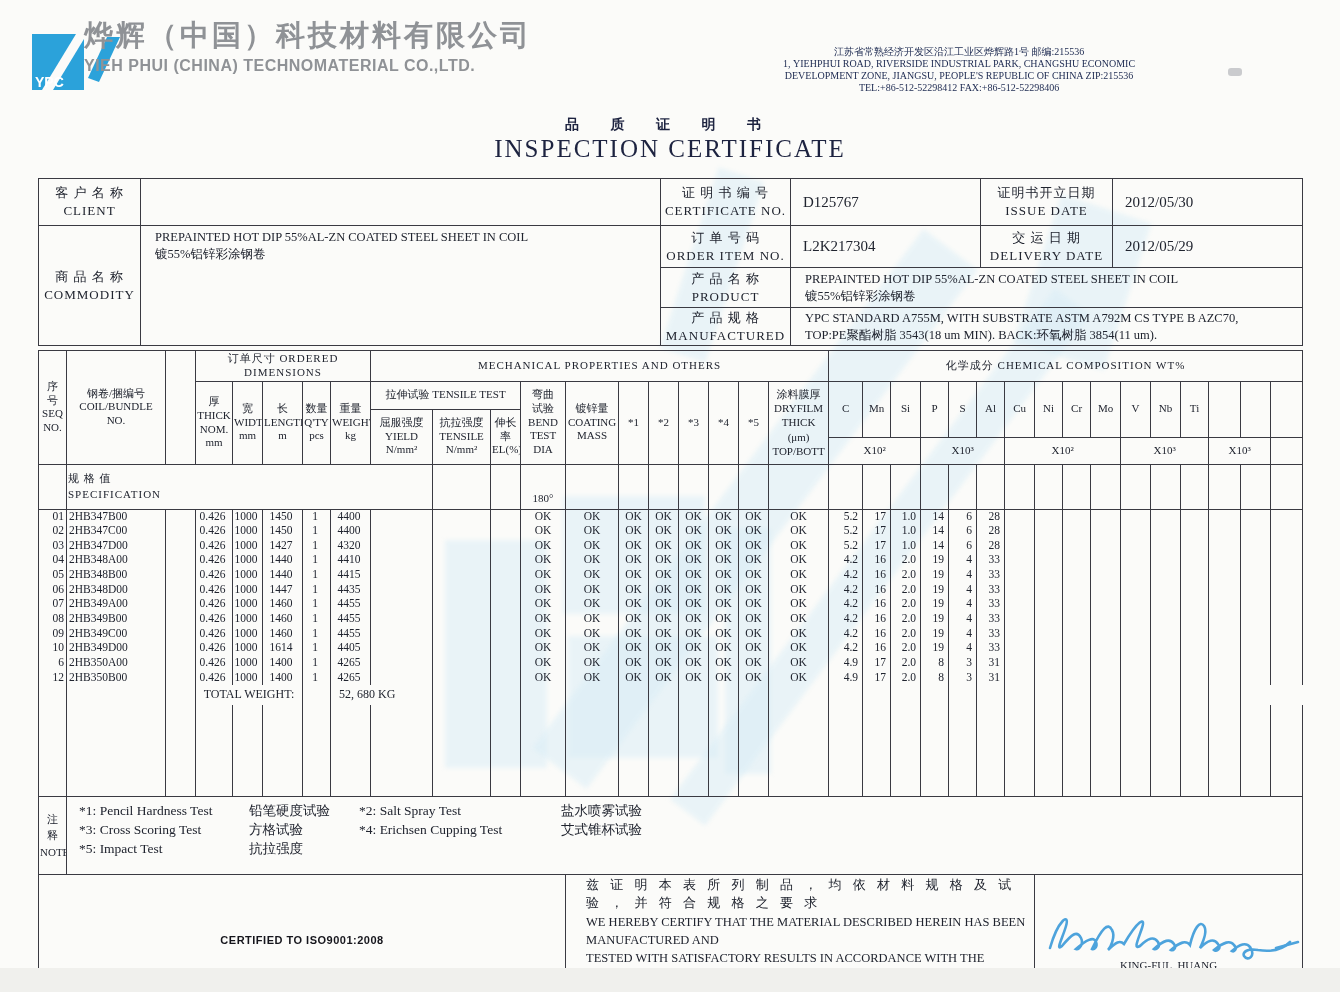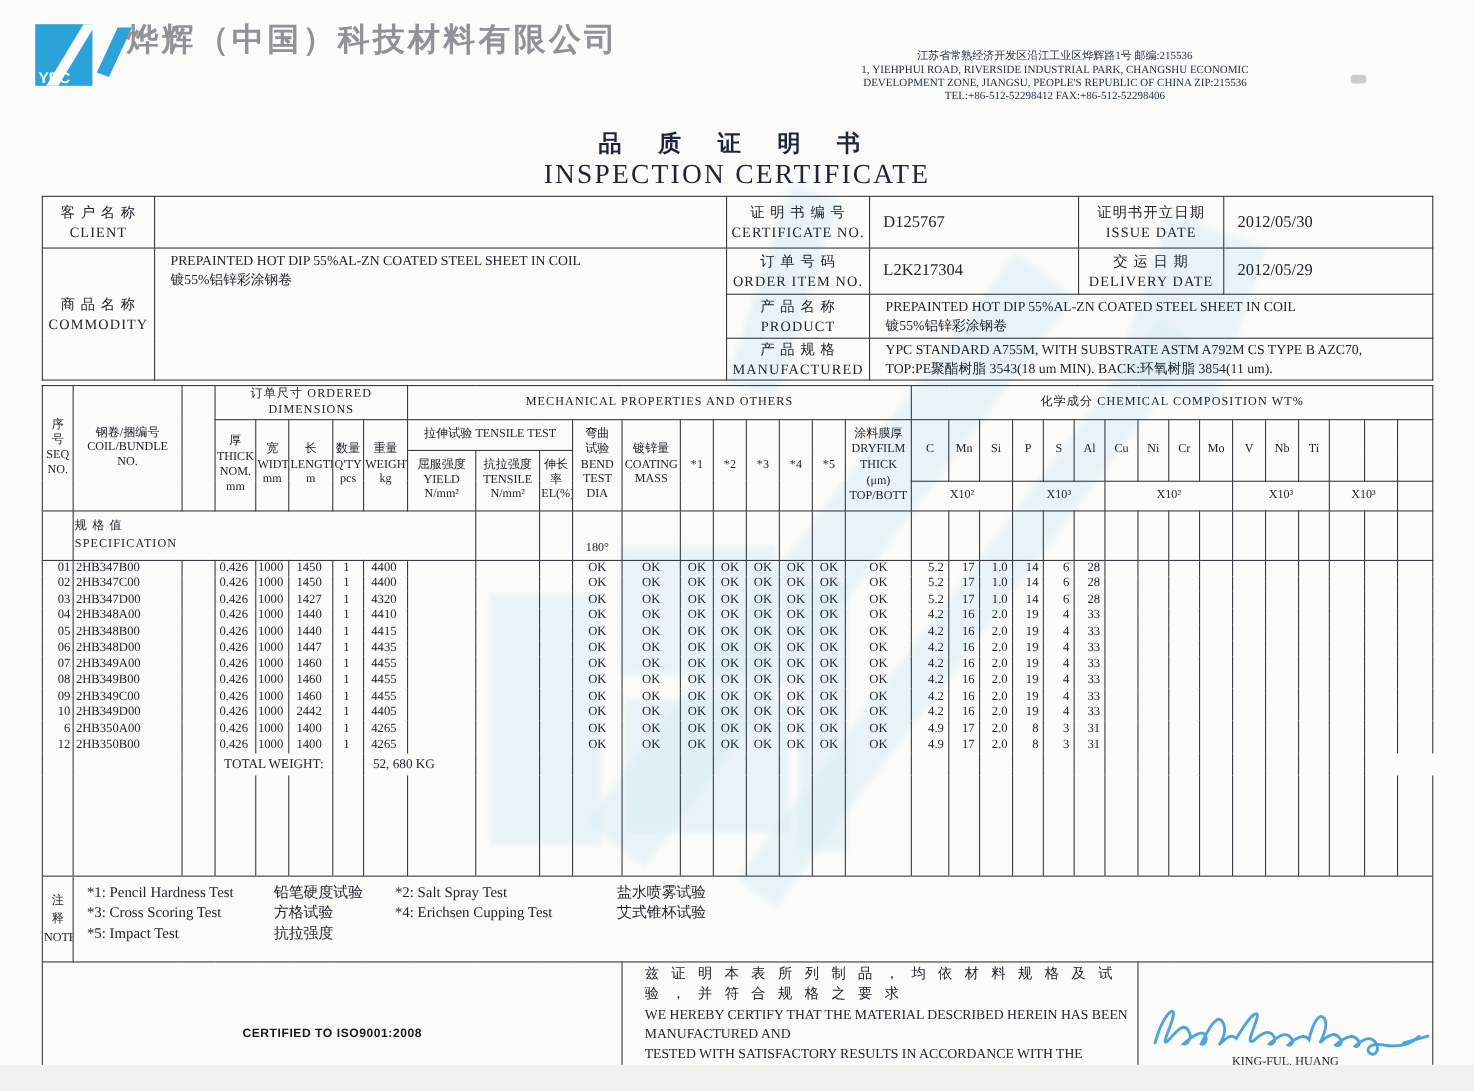--- a/index.html
+++ b/index.html
@@ -12,28 +12,28 @@
   .wm1{left:688px;top:170px;width:48px;height:190px;transform:rotate(18deg);}
   .wm2{left:1035px;top:205px;width:95px;height:155px;transform:rotate(18deg);}
   .wm3{left:445px;top:540px;width:102px;height:228px;}
   .wm4{left:563px;top:496px;width:142px;height:118px;}
   .wm5{left:568px;top:636px;width:150px;height:122px;}
   .wm6{left:725px;top:528px;width:46px;height:246px;}
   .wm7{left:430px;top:475px;width:650px;height:68px;transform:rotate(-53deg);transform-origin:center;}
   .wm8{left:560px;top:535px;width:640px;height:44px;transform:rotate(-53deg);transform-origin:center;}
 
   
-  .logo{position:absolute;left:30px;top:16px;z-index:2;}
-  .company{position:absolute;left:115px;top:16px;z-index:2;color:#8f9296;}
+  .logo{position:absolute;left:30px;top:28px;z-index:2;}
+  .company{position:absolute;left:84px;top:16px;z-index:2;color:#8f9296;}
   .company .cn{font-size:29px;font-weight:bold;letter-spacing:3px;font-family:"Liberation Sans","DejaVu Sans",sans-serif;}
   .company .en{font-size:16px;font-weight:bold;letter-spacing:.5px;font-family:"Liberation Sans","DejaVu Sans",sans-serif;margin-top:1px;}
   .address{position:absolute;left:783px;top:46px;z-index:2;font-size:10px;line-height:1.2;color:#1c2950;text-align:center;}
   .smudge{position:absolute;left:1228px;top:68px;width:14px;height:8px;background:#b9bbbf;border-radius:3px;opacity:.75;}
   .titleblock{position:absolute;left:38px;top:116px;width:1264px;text-align:center;z-index:2;color:#1d2340;}
-  .titleblock .cn{font-size:21px;font-weight:bold;letter-spacing:14px;}
+  .titleblock .cn{font-size:14px;font-weight:bold;letter-spacing:14px;}
   .titleblock .en{font-size:25px;letter-spacing:2px;margin-top:1px;}
 
   
   table{border-collapse:collapse;table-layout:fixed;z-index:1;position:absolute;}
   td{border:1px solid #3a3a42;overflow:hidden;}
   .info{left:38px;top:178px;width:1264px;}
   .info td{font-size:13px;vertical-align:middle;}
   .info .lab{text-align:center;line-height:1.35;letter-spacing:1px;}
   .info .val{font-size:15px;padding-left:12px;}
   .info .val2{font-size:12.5px;padding-left:14px;line-height:1.35;vertical-align:middle;}
@@ -101,20 +101,21 @@
   <div class="logo">
     <svg width="92" height="66" viewBox="0 0 92 66">
       <rect x="2" y="6" width="52" height="56" fill="#2ba2da"></rect>
       <polygon points="12,62 46,6 57,6 23,62" fill="#fbfbf9"></polygon>
       <polygon points="58,50 77,9 90,9 69,54" fill="#2ba2da"></polygon>
       <text x="5" y="59" font-family="Liberation Sans, sans-serif" font-size="14" font-weight="bold" fill="#ffffff">YPC</text>
     </svg>
   </div>
   <div class="company">
     <div class="cn">烨辉（中国）科技材料有限公司</div>
+    <div class="en">YIEH PHUI (CHINA) TECHNOMATERIAL CO.,LTD.</div>
   </div>
   <div class="address pre">江苏省常熟经济开发区沿江工业区烨辉路1号 邮编:215536
 1, YIEHPHUI ROAD, RIVERSIDE INDUSTRIAL PARK, CHANGSHU ECONOMIC
 DEVELOPMENT ZONE, JIANGSU, PEOPLE'S REPUBLIC OF CHINA ZIP:215536
 TEL:+86-512-52298412  FAX:+86-512-52298406</div>
   <div class="smudge"></div>
 
   <div class="titleblock">
     <div class="cn">品 质 证 明 书</div>
     <div class="en">INSPECTION CERTIFICATE</div>
@@ -657,21 +658,21 @@
           <td class="k-b2"></td>
           <td class="k-b3"></td>
           <td class="k-b4"></td>
         </tr>
         <tr class="data-row">
           <td class="k-seq">10</td>
           <td class="k-coil">2HB349D00</td>
           <td class="k-blank1"></td>
           <td class="k-thick">0.426</td>
           <td class="k-width">1000</td>
-          <td class="k-length">2442</td>
+          <td class="k-length">1614</td>
           <td class="k-qty">1</td>
           <td class="k-weight">4405</td>
           <td class="k-yield"></td>
           <td class="k-tensile"></td>
           <td class="k-el"></td>
           <td class="k-bend">OK</td>
           <td class="k-coating">OK</td>
           <td class="k-s1">OK</td>
           <td class="k-s2">OK</td>
           <td class="k-s3">OK</td>

